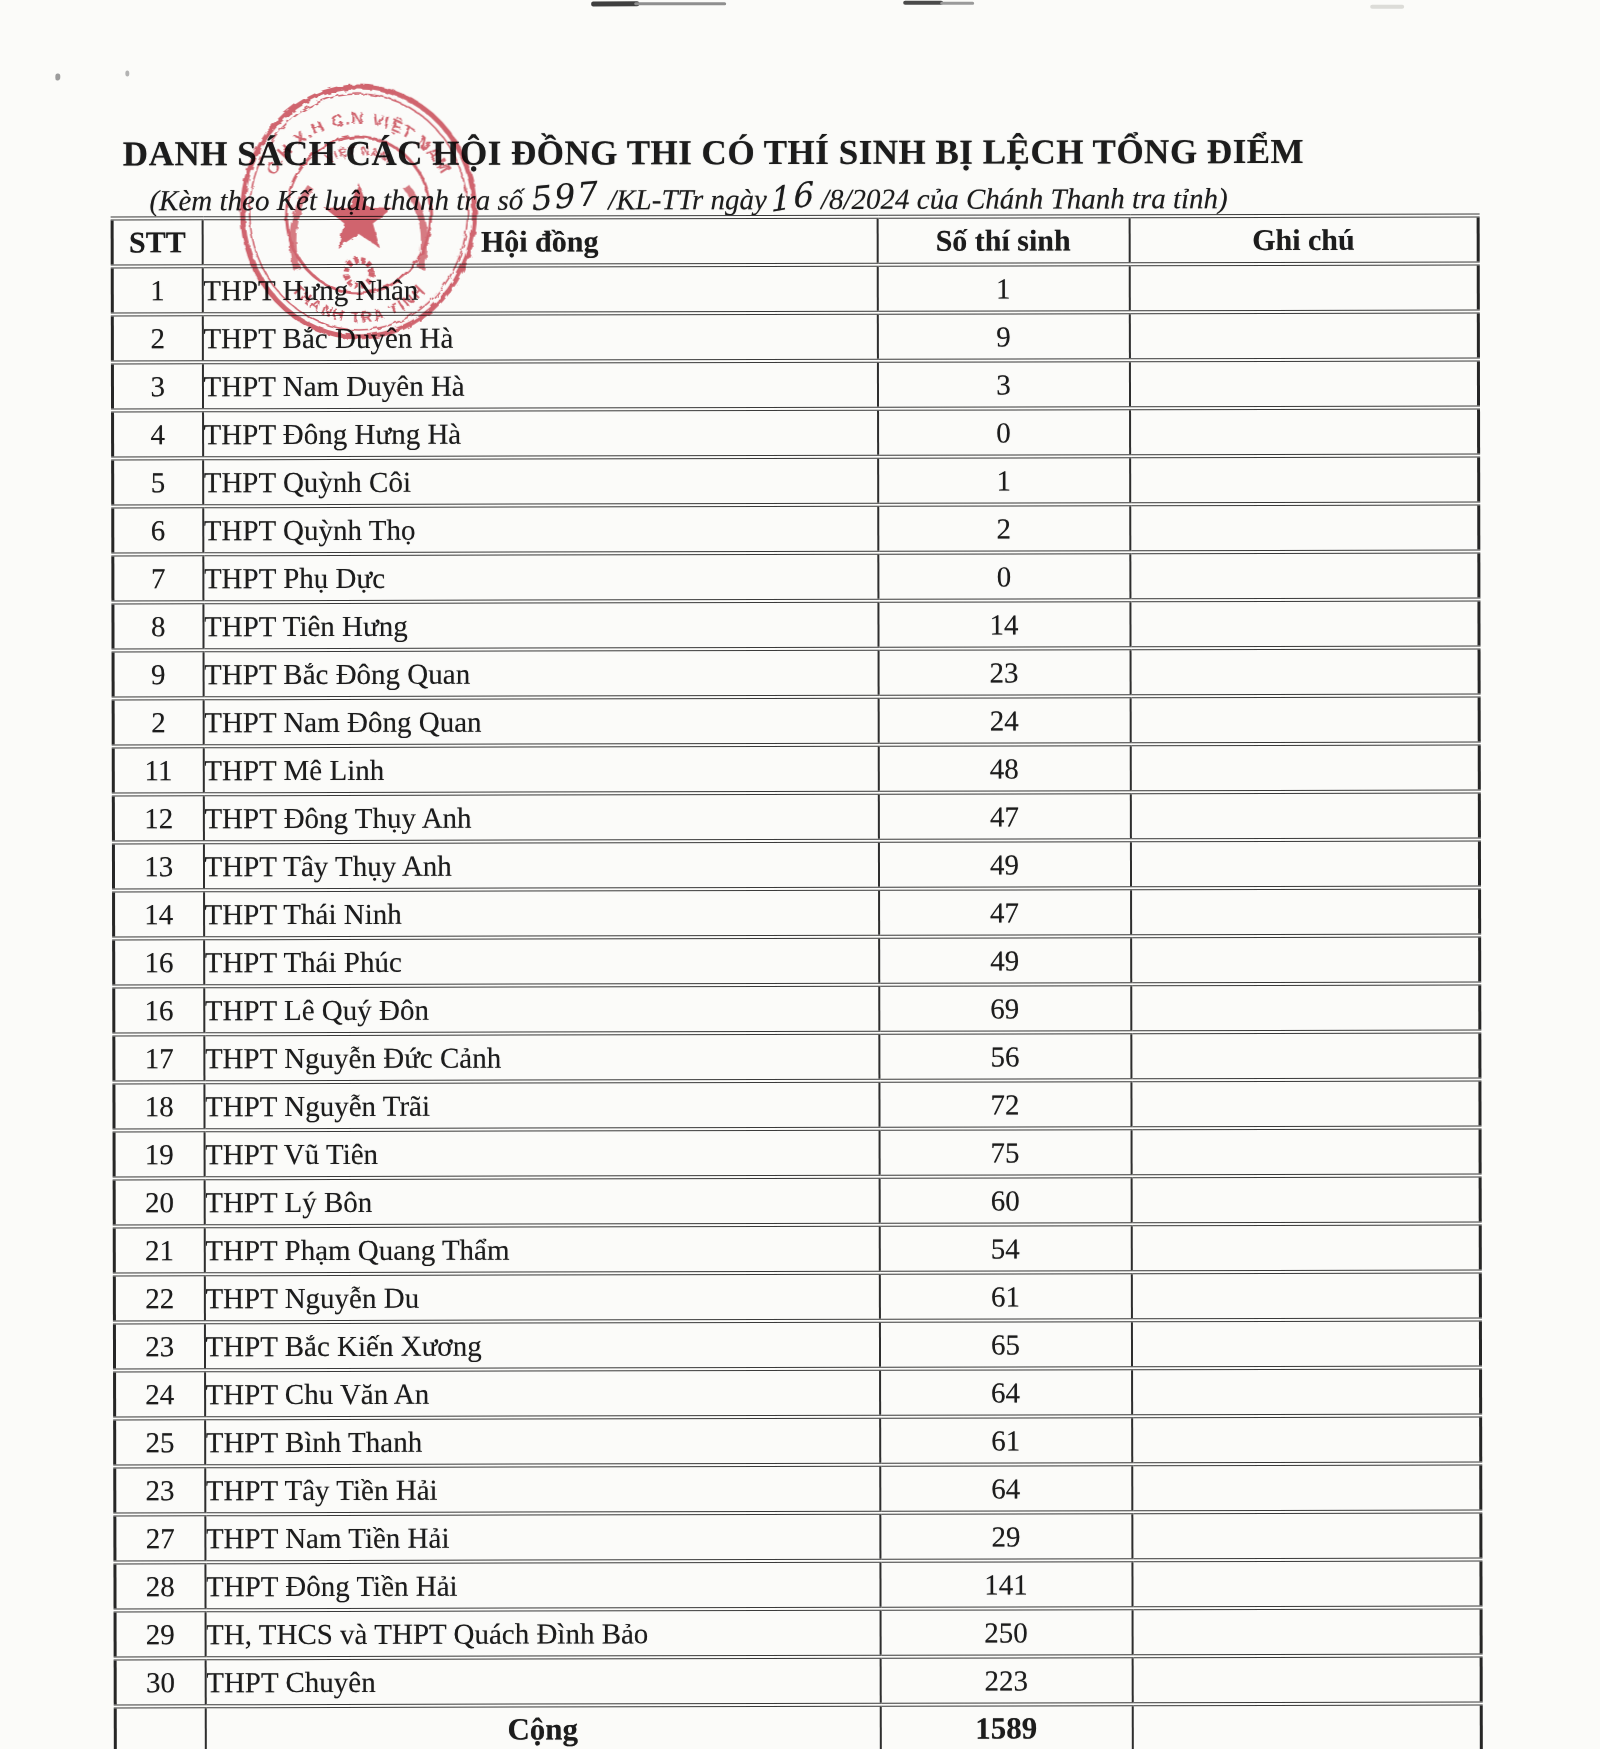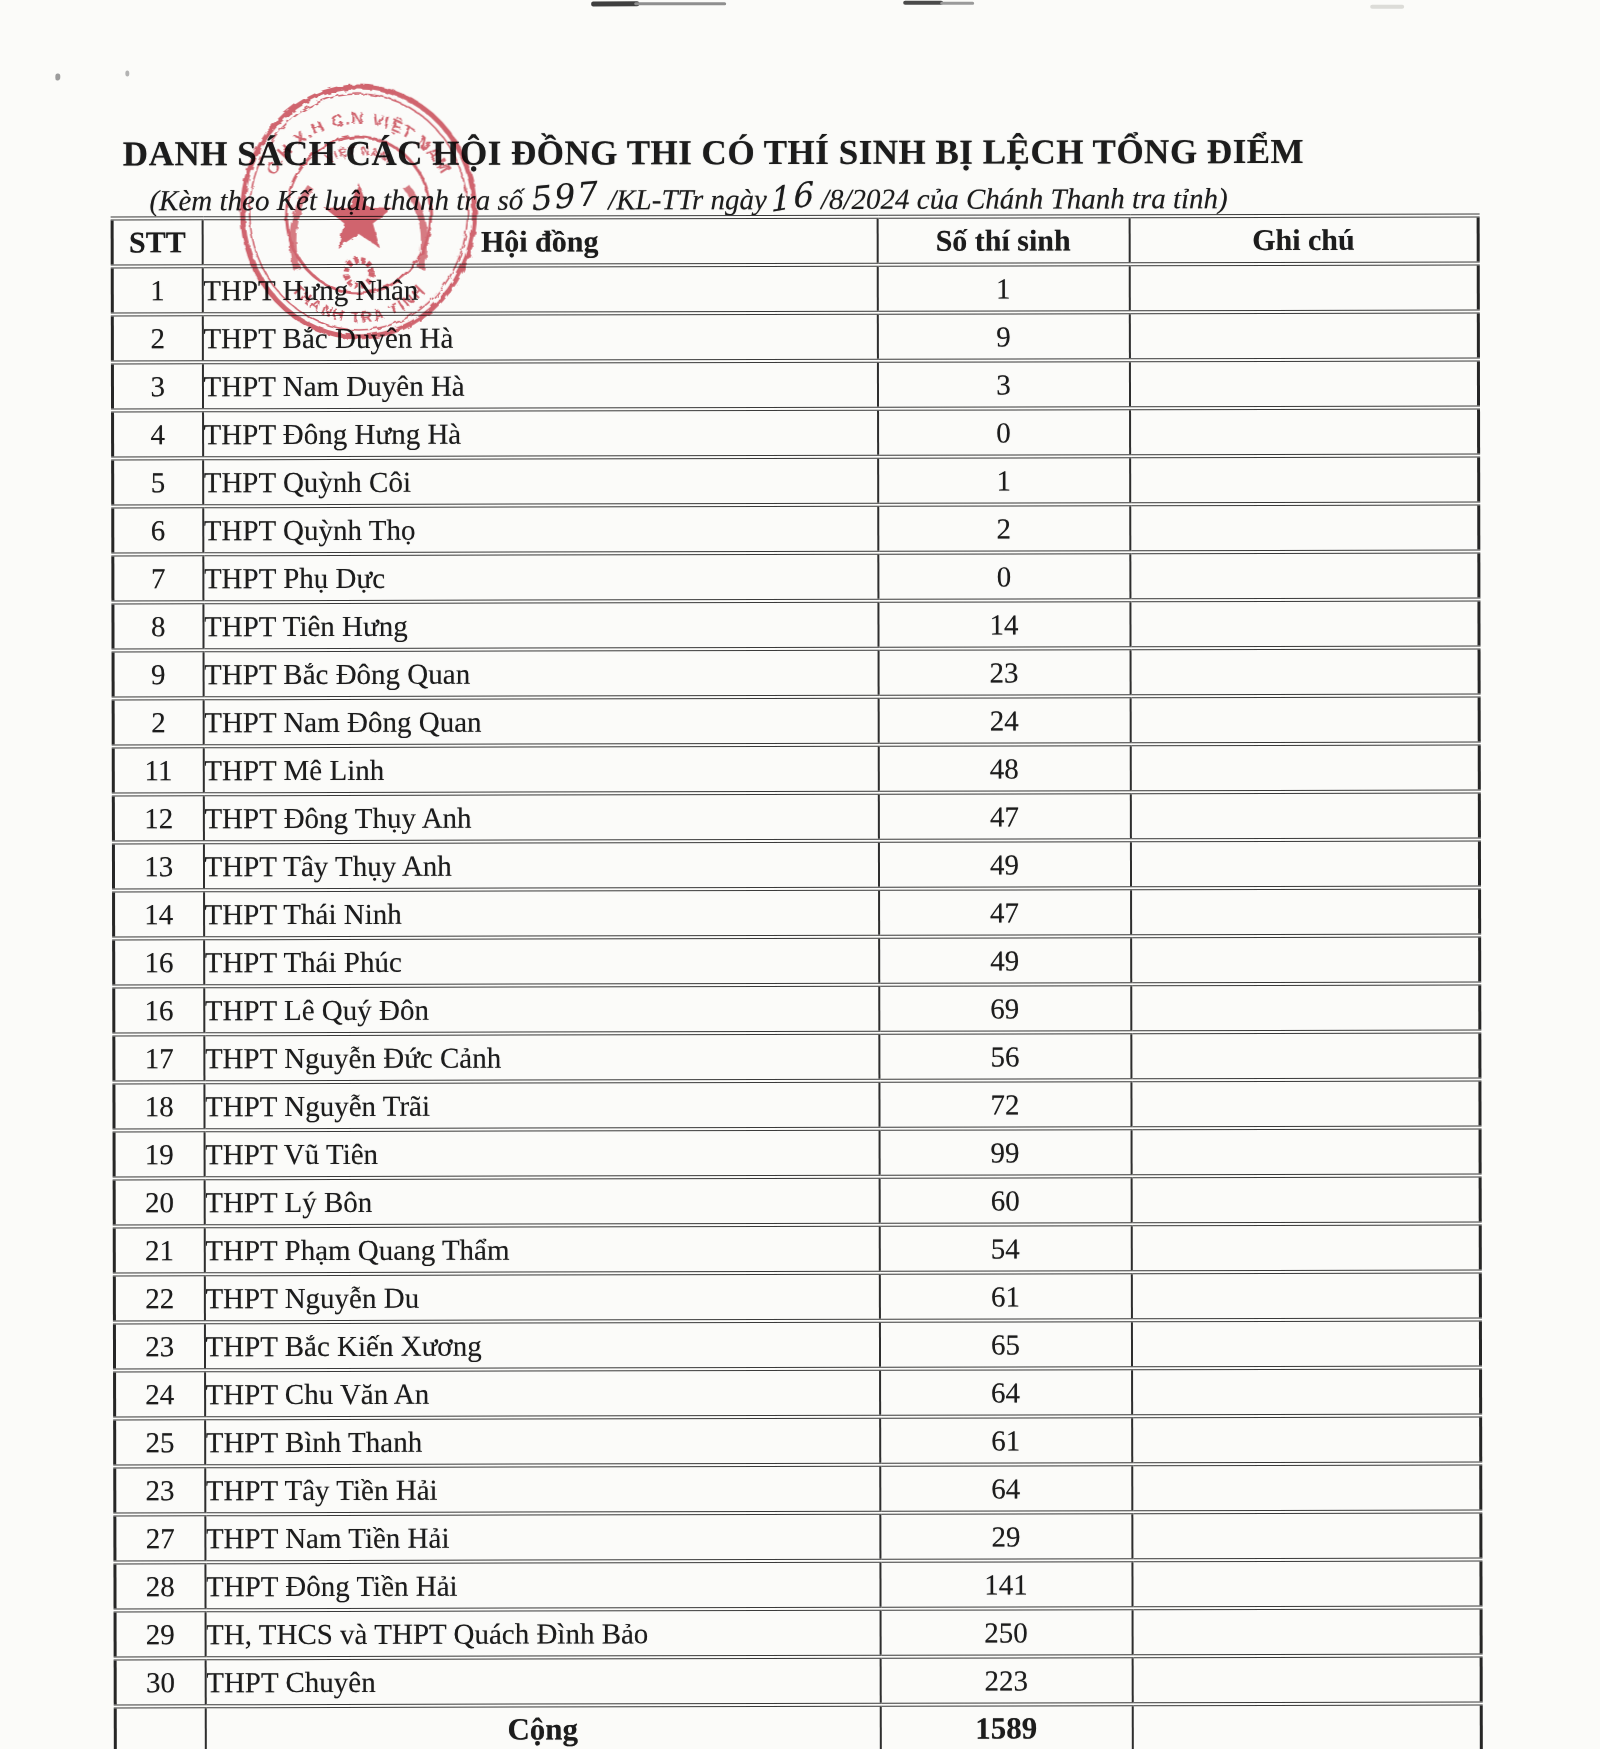--- a/index.html
+++ b/index.html
@@ -227,21 +227,21 @@
         </tr>
         <tr>
           <td class="stt">18</td>
           <td class="name">THPT Nguyễn Trãi</td>
           <td class="count">72</td>
           <td class="note"></td>
         </tr>
         <tr>
           <td class="stt">19</td>
           <td class="name">THPT Vũ Tiên</td>
-          <td class="count">99</td>
+          <td class="count">75</td>
           <td class="note"></td>
         </tr>
         <tr>
           <td class="stt">20</td>
           <td class="name">THPT Lý Bôn</td>
           <td class="count">60</td>
           <td class="note"></td>
         </tr>
         <tr>
           <td class="stt">21</td>

